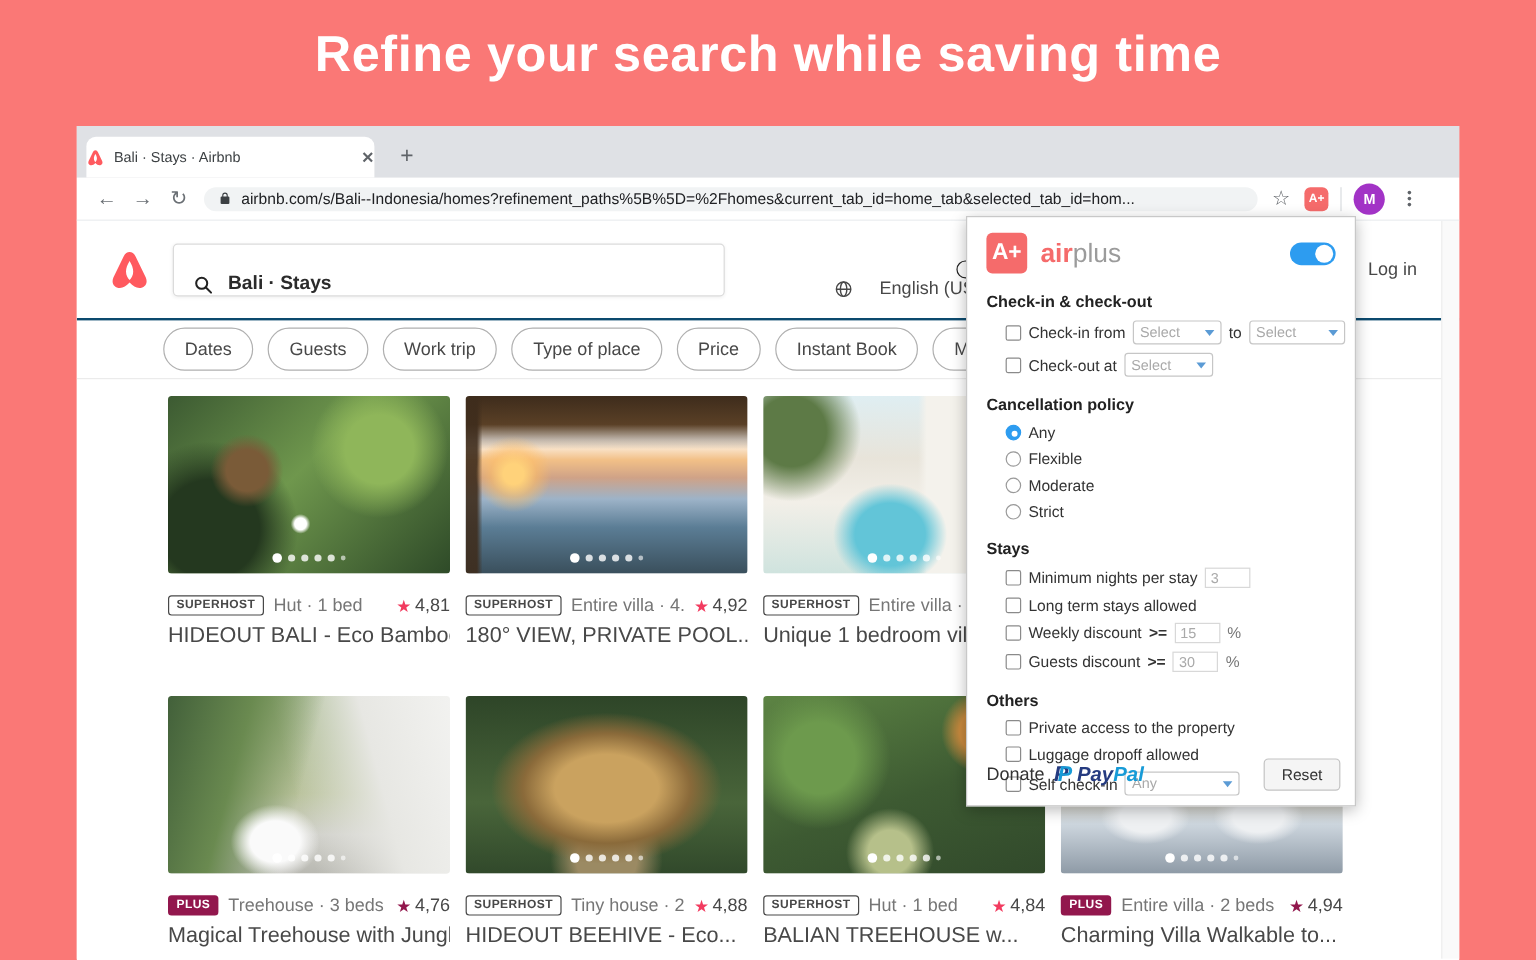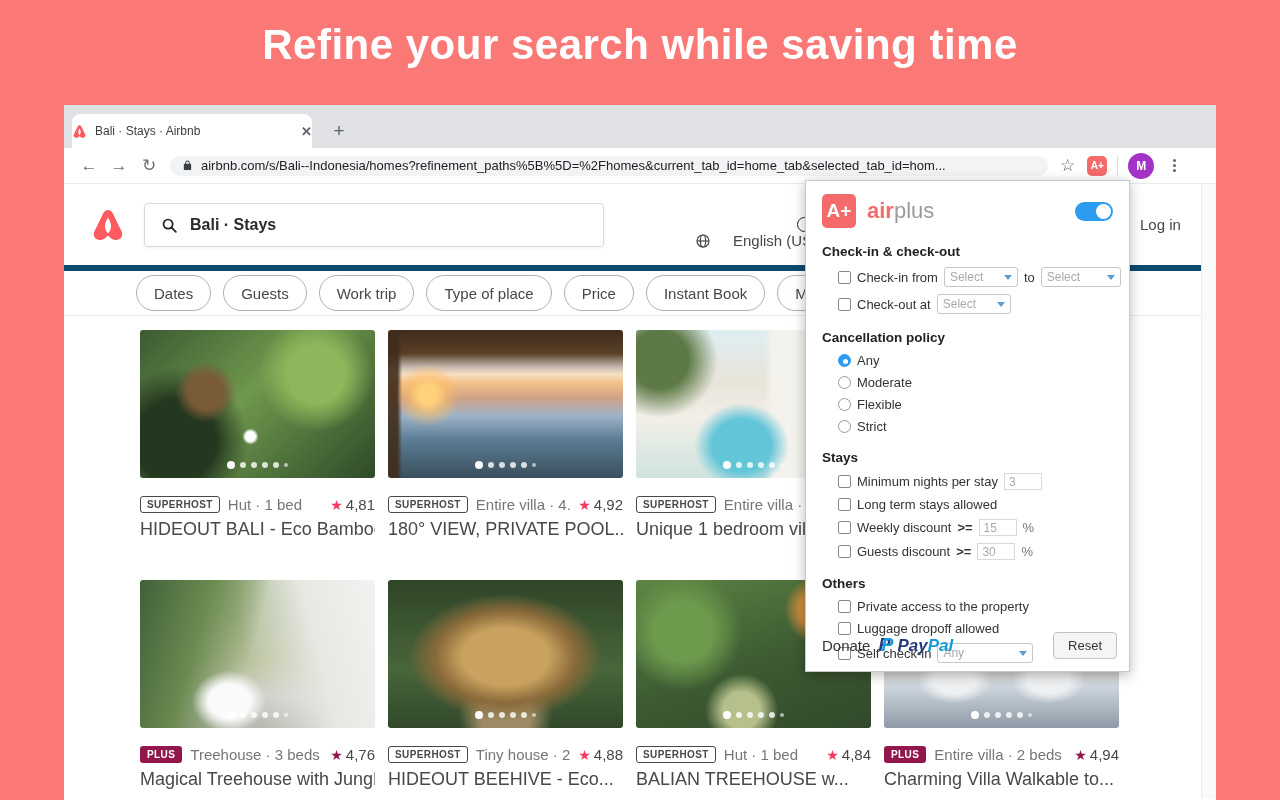--- a/index.html
+++ b/index.html
@@ -36,31 +36,31 @@
   .avatar { width:26px; height:26px; border-radius:50%; background:#A233C6; color:#fff; font-size:12px;
             font-weight:700; display:flex; align-items:center; justify-content:center; }
   .kebab { margin-left:12px; display:flex; flex-direction:column; gap:2px; align-items:center; width:16px; }
   .kebab i { width:3px; height:3px; border-radius:50%; background:#5F6368; }
 
   
   .page { position:relative; height:615px; background:#fff; overflow:hidden; }
   .ab-header { height:81px; position:relative; }
   .belo { position:absolute; left:26px; top:22px; }
   .searchbox { position:absolute; left:80px; top:19px; width:460px; height:44px; border:1px solid #DBDBDB;
-               border-radius:4px; box-shadow:0 1px 3px rgba(0,0,0,.06); display:flex; align-items:center;
+               border-radius:4px; box-shadow:0 1px 3px rgba(0,0,0,.06); display:flex; align-items:flex-end;
                padding:0 16px; gap:12px; background:#fff; }
   .searchbox .q { font-size:16px; font-weight:700; color:#2b2b2b; }
   .lang { position:absolute; left:631px; top:16px; height:81px; display:flex; align-items:center; gap:22px;
           font-size:15px; color:#484848; }
   .cur-sliver { position:absolute; left:733px; top:33px; width:15px; height:15px; border:1.5px solid #222;
                 border-radius:50%; }
   .login { position:absolute; left:1076px; top:0; height:81px; display:flex; align-items:center;
            font-size:15px; color:#484848; }
 
-  .filterbar { height:51px; border-top:6px solid #0c4a6e; border-bottom:1px solid #EBEBEB;
+  .filterbar { height:51px; border-top:2px solid #0c4a6e; border-bottom:1px solid #EBEBEB;
                display:flex; align-items:center; gap:12px; padding-left:72px; }
   .pill { height:36px; border:1px solid #B0B0B0; border-radius:18px; display:flex; align-items:center;
           padding:0 17px; font-size:15px; color:#484848; background:#fff; white-space:nowrap; }
 
   .row { position:absolute; left:76px; display:flex; gap:13px; }
   .row1 { top:146px; } .row2 { top:396px; }
   .card { width:235px; }
   .photo { width:235px; height:148px; border-radius:3px; position:relative; overflow:hidden; }
   .dots { position:absolute; bottom:9px; left:0; right:0; display:flex; justify-content:center;
           align-items:center; gap:5px; }
@@ -412,25 +412,25 @@
         </span>
     </div>
 
     <div class="sec-h">Cancellation policy</div>
     <div class="prow">
       <span class="rb on"></span>
       <span>Any</span>
     </div>
     <div class="prow">
       <span class="rb"></span>
+      <span>Flexible</span>
+    </div>
+    <div class="prow">
+      <span class="rb"></span>
       <span>Moderate</span>
-    </div>
-    <div class="prow">
-      <span class="rb"></span>
-      <span>Flexible</span>
     </div>
     <div class="prow">
       <span class="rb"></span>
       <span>Strict</span>
     </div>
 
     <div class="sec-h">Stays</div>
     <div class="prow">
       <span class="cb"></span>
       <span>Minimum nights per stay</span>

